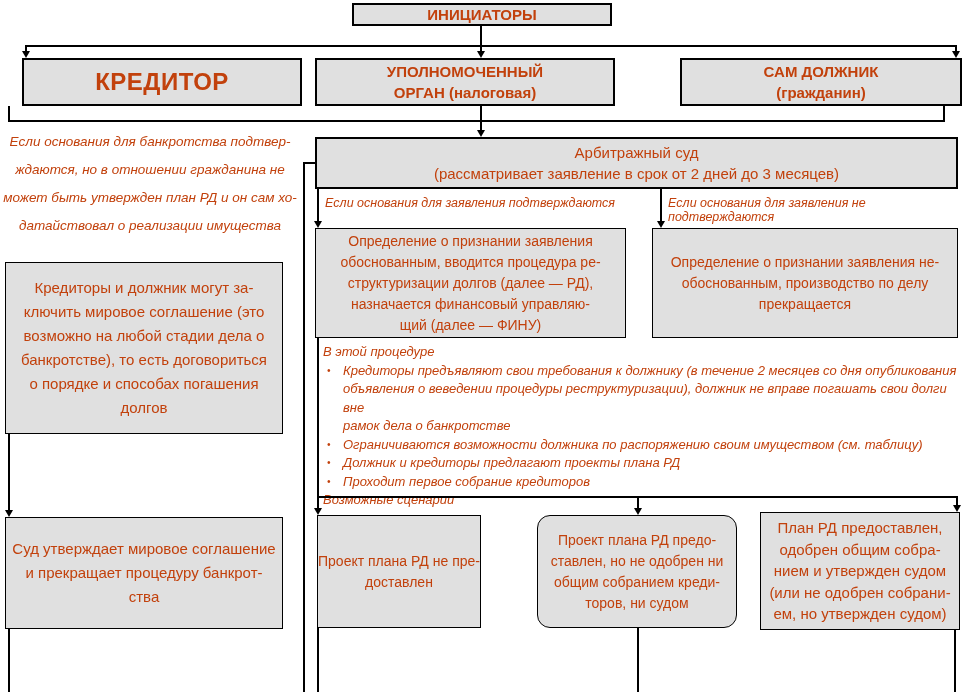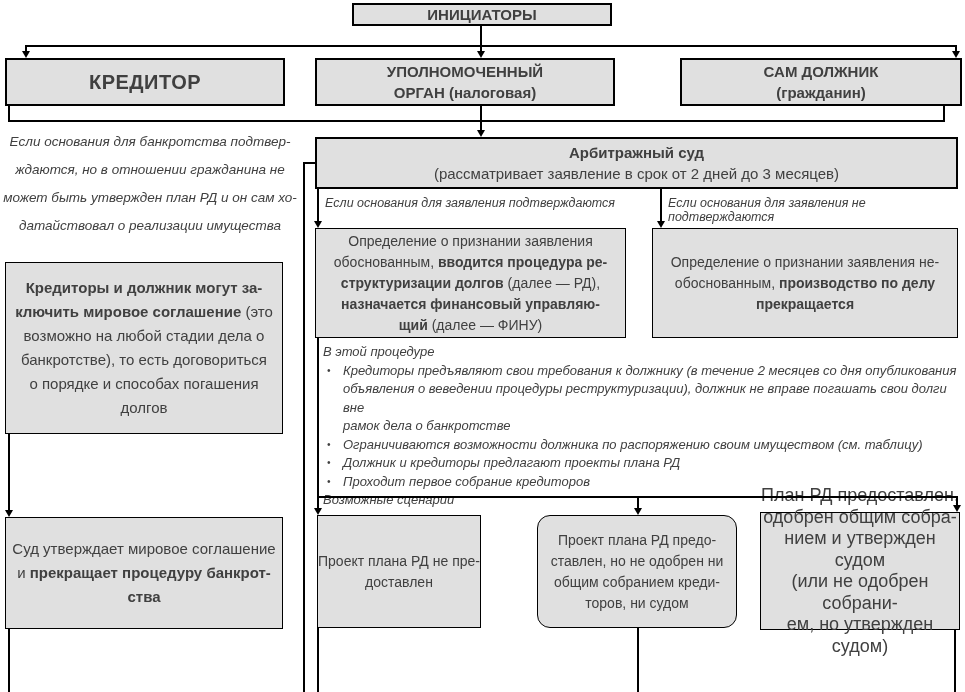--- a/index.html
+++ b/index.html
@@ -1,49 +1,49 @@
 <!DOCTYPE html>
 <html><head>
 <meta charset="utf-8">
 <style>
   html,body{margin:0;padding:0;background:#fff;}
   #canvas{
     position:relative;width:965px;height:692px;background:#ffffff;
-    font-family:"Liberation Sans","DejaVu Sans",sans-serif;color:#404040;
+    font-family:"Liberation Sans","DejaVu Sans",sans-serif;color:#c2410c;
     overflow:hidden;
   }
   .box{
     position:absolute;background:#e0e0e0;border:2px solid #000;
     display:flex;align-items:center;justify-content:center;
     text-align:center;box-sizing:border-box;
   }
   .box.thin{border-width:1.5px;}
   .txt{white-space:pre-line;}
-  .b{font-weight:bold;}
+  .b{font-weight:normal;}
   .hl{position:absolute;height:2px;background:#000;}
   .vl{position:absolute;width:2px;background:#000;}
   .arrow{position:absolute;width:0;height:0;border-left:4px solid transparent;
     border-right:4px solid transparent;border-top:7px solid #000;}
   #initiators{left:352px;top:3px;width:260px;height:23px;font-size:15px;font-weight:bold;}
-  #creditor{left:5px;top:58px;width:280px;height:48px;font-size:20px;font-weight:bold;letter-spacing:.5px;}
+  #creditor{left:22px;top:58px;width:280px;height:48px;font-size:24px;font-weight:bold;letter-spacing:.5px;}
   #authority{left:315px;top:58px;width:300px;height:48px;font-size:15px;font-weight:bold;line-height:1.4;}
   #debtor{left:680px;top:58px;width:282px;height:48px;font-size:15px;font-weight:bold;line-height:1.4;}
   #court{left:315px;top:137px;width:643px;height:52px;flex-direction:column;font-size:15px;line-height:1.4;}
   #left-note{position:absolute;left:2px;top:128px;width:296px;text-align:center;
     font-size:13.5px;line-height:28px;font-style:italic;white-space:pre-line;}
   .branch-label{position:absolute;top:196px;font-size:12.5px;font-style:italic;}
   #branch-left{left:325px;}
   #branch-right{left:668px;}
   #grounded{left:315px;top:228px;width:311px;height:110px;font-size:14px;line-height:21px;padding:0 6px;}
   #ungrounded{left:652px;top:228px;width:306px;height:110px;font-size:14px;line-height:21px;padding:0 10px;}
   #settlement{left:5px;top:262px;width:278px;height:172px;font-size:15px;line-height:24px;padding:0 8px;}
   #court-approves{left:5px;top:517px;width:278px;height:112px;font-size:15px;line-height:24px;}
   #scen-a{left:317px;top:515px;width:164px;height:113px;font-size:14px;line-height:21px;}
   #scen-b{left:537px;top:515px;width:200px;height:113px;font-size:14px;line-height:21px;border-radius:13px;}
-  #scen-c{left:760px;top:512px;width:200px;height:118px;font-size:18px;line-height:21.5px;}
+  #scen-c{left:760px;top:512px;width:200px;height:118px;font-size:15px;line-height:21.5px;}
   #procedure{position:absolute;left:323px;top:343px;width:640px;
     font-size:13px;line-height:18.5px;font-style:italic;}
   .proc-item{display:flex;}
   .proc-bullet{width:16px;flex:0 0 16px;text-align:left;padding-left:4px;font-size:10px;line-height:18.5px;}
 </style>
 </head>
 <body>
 
 <div id="canvas">
 

